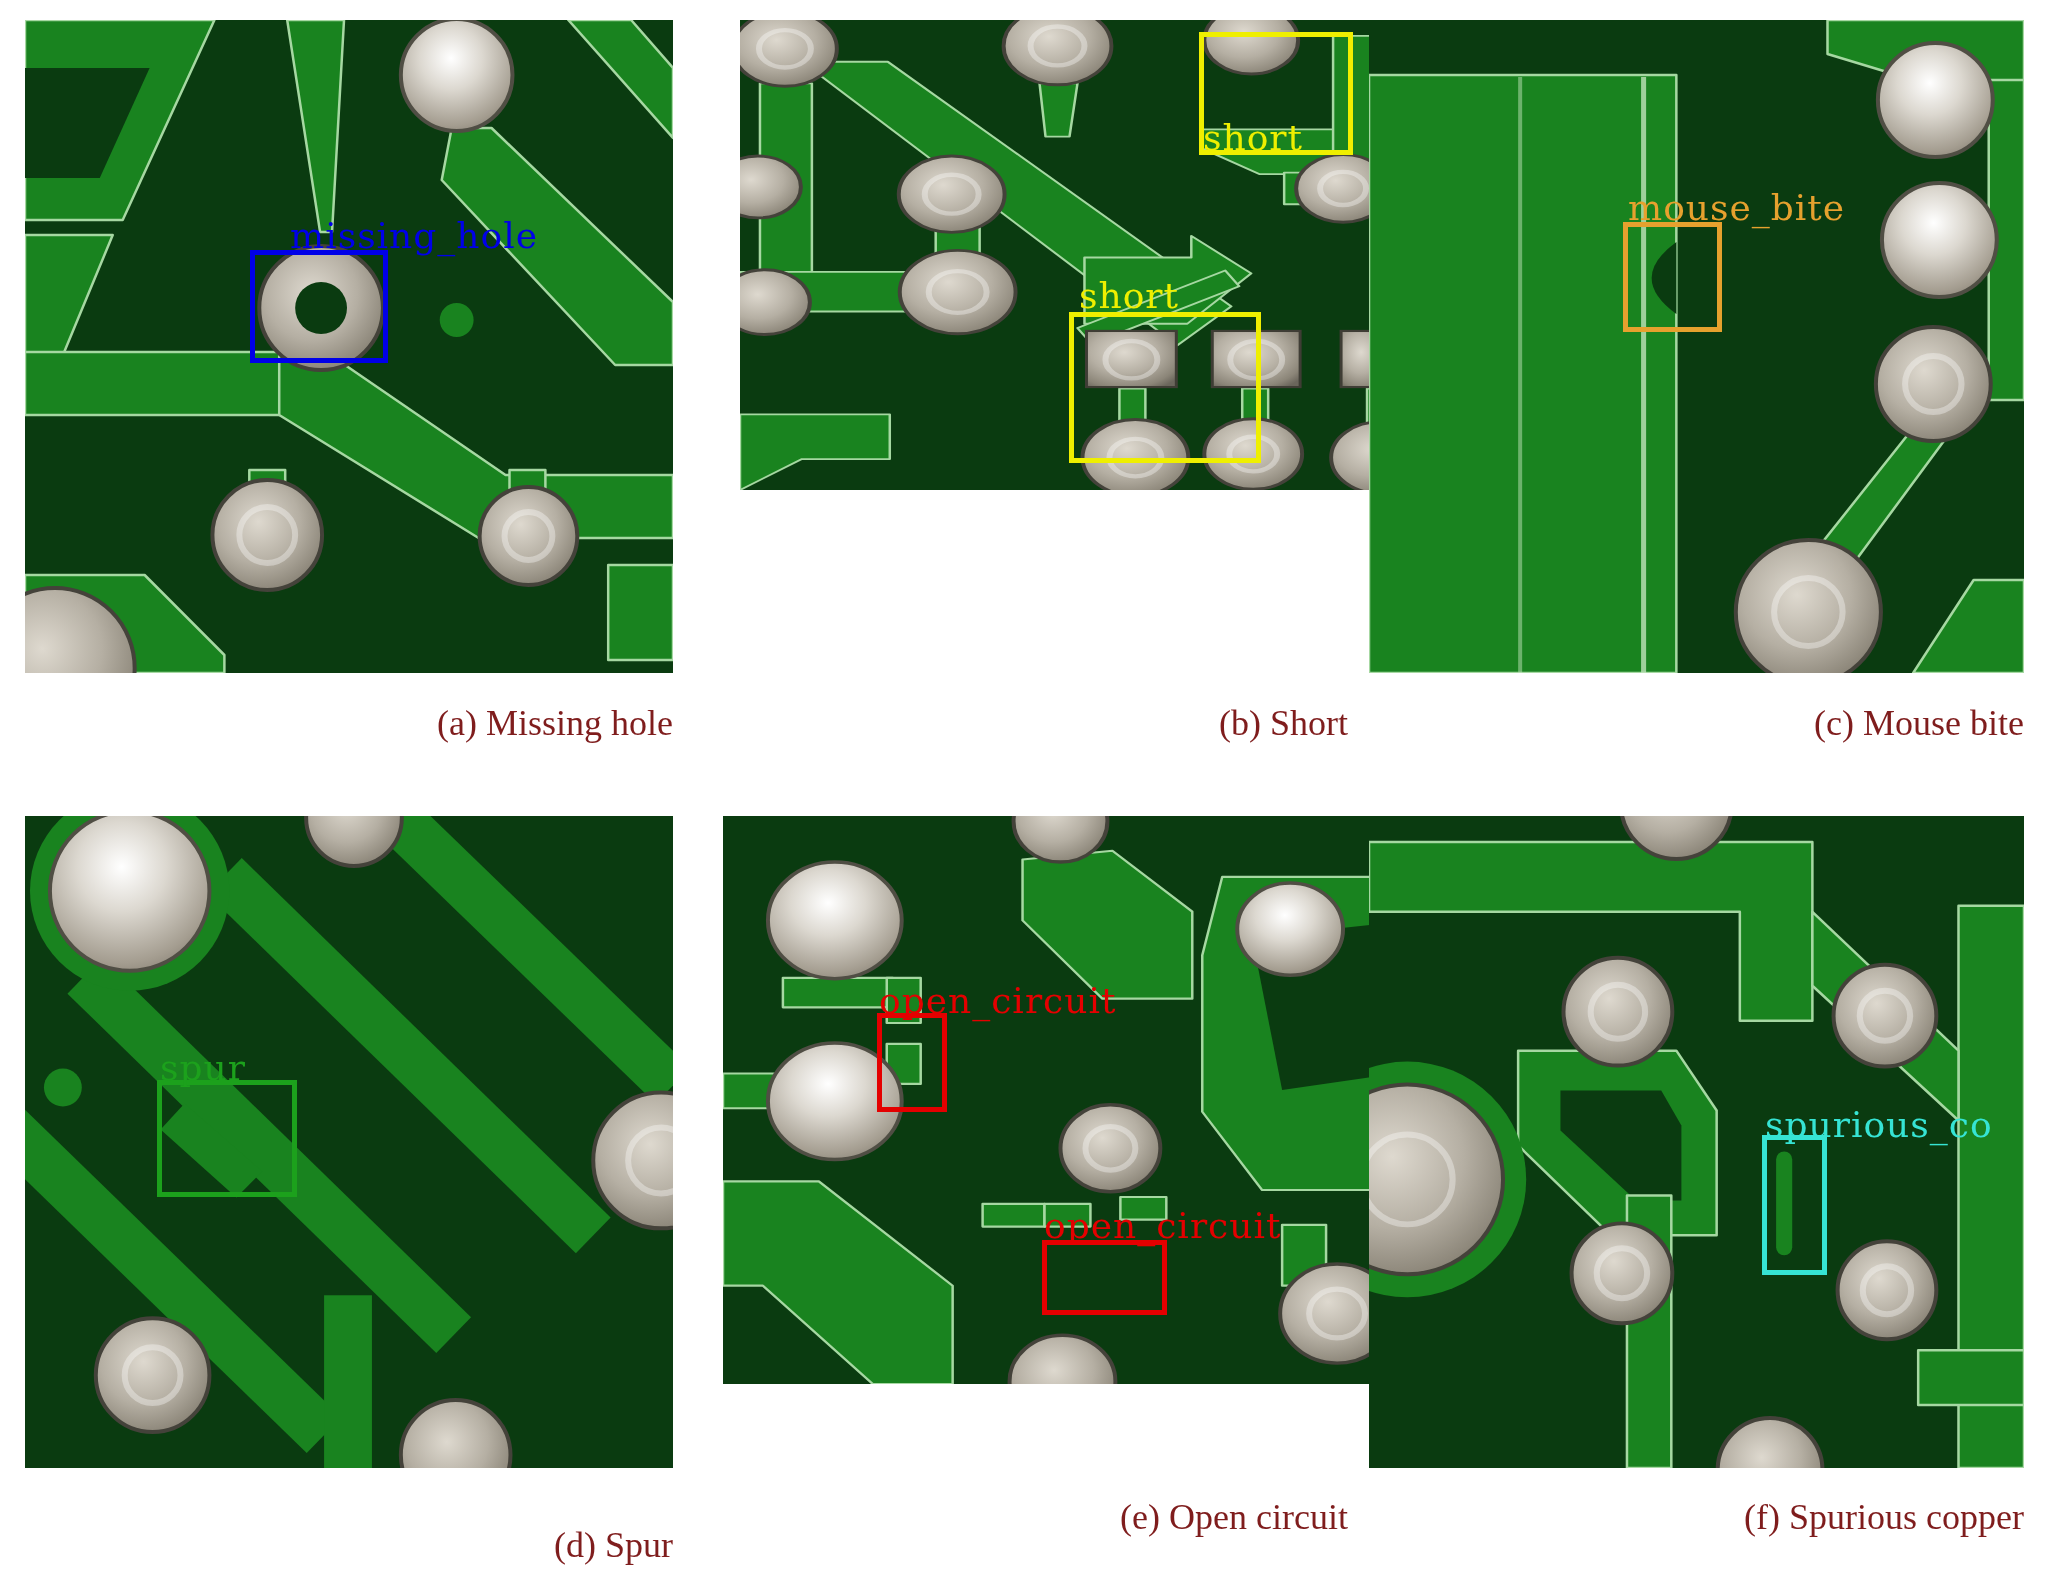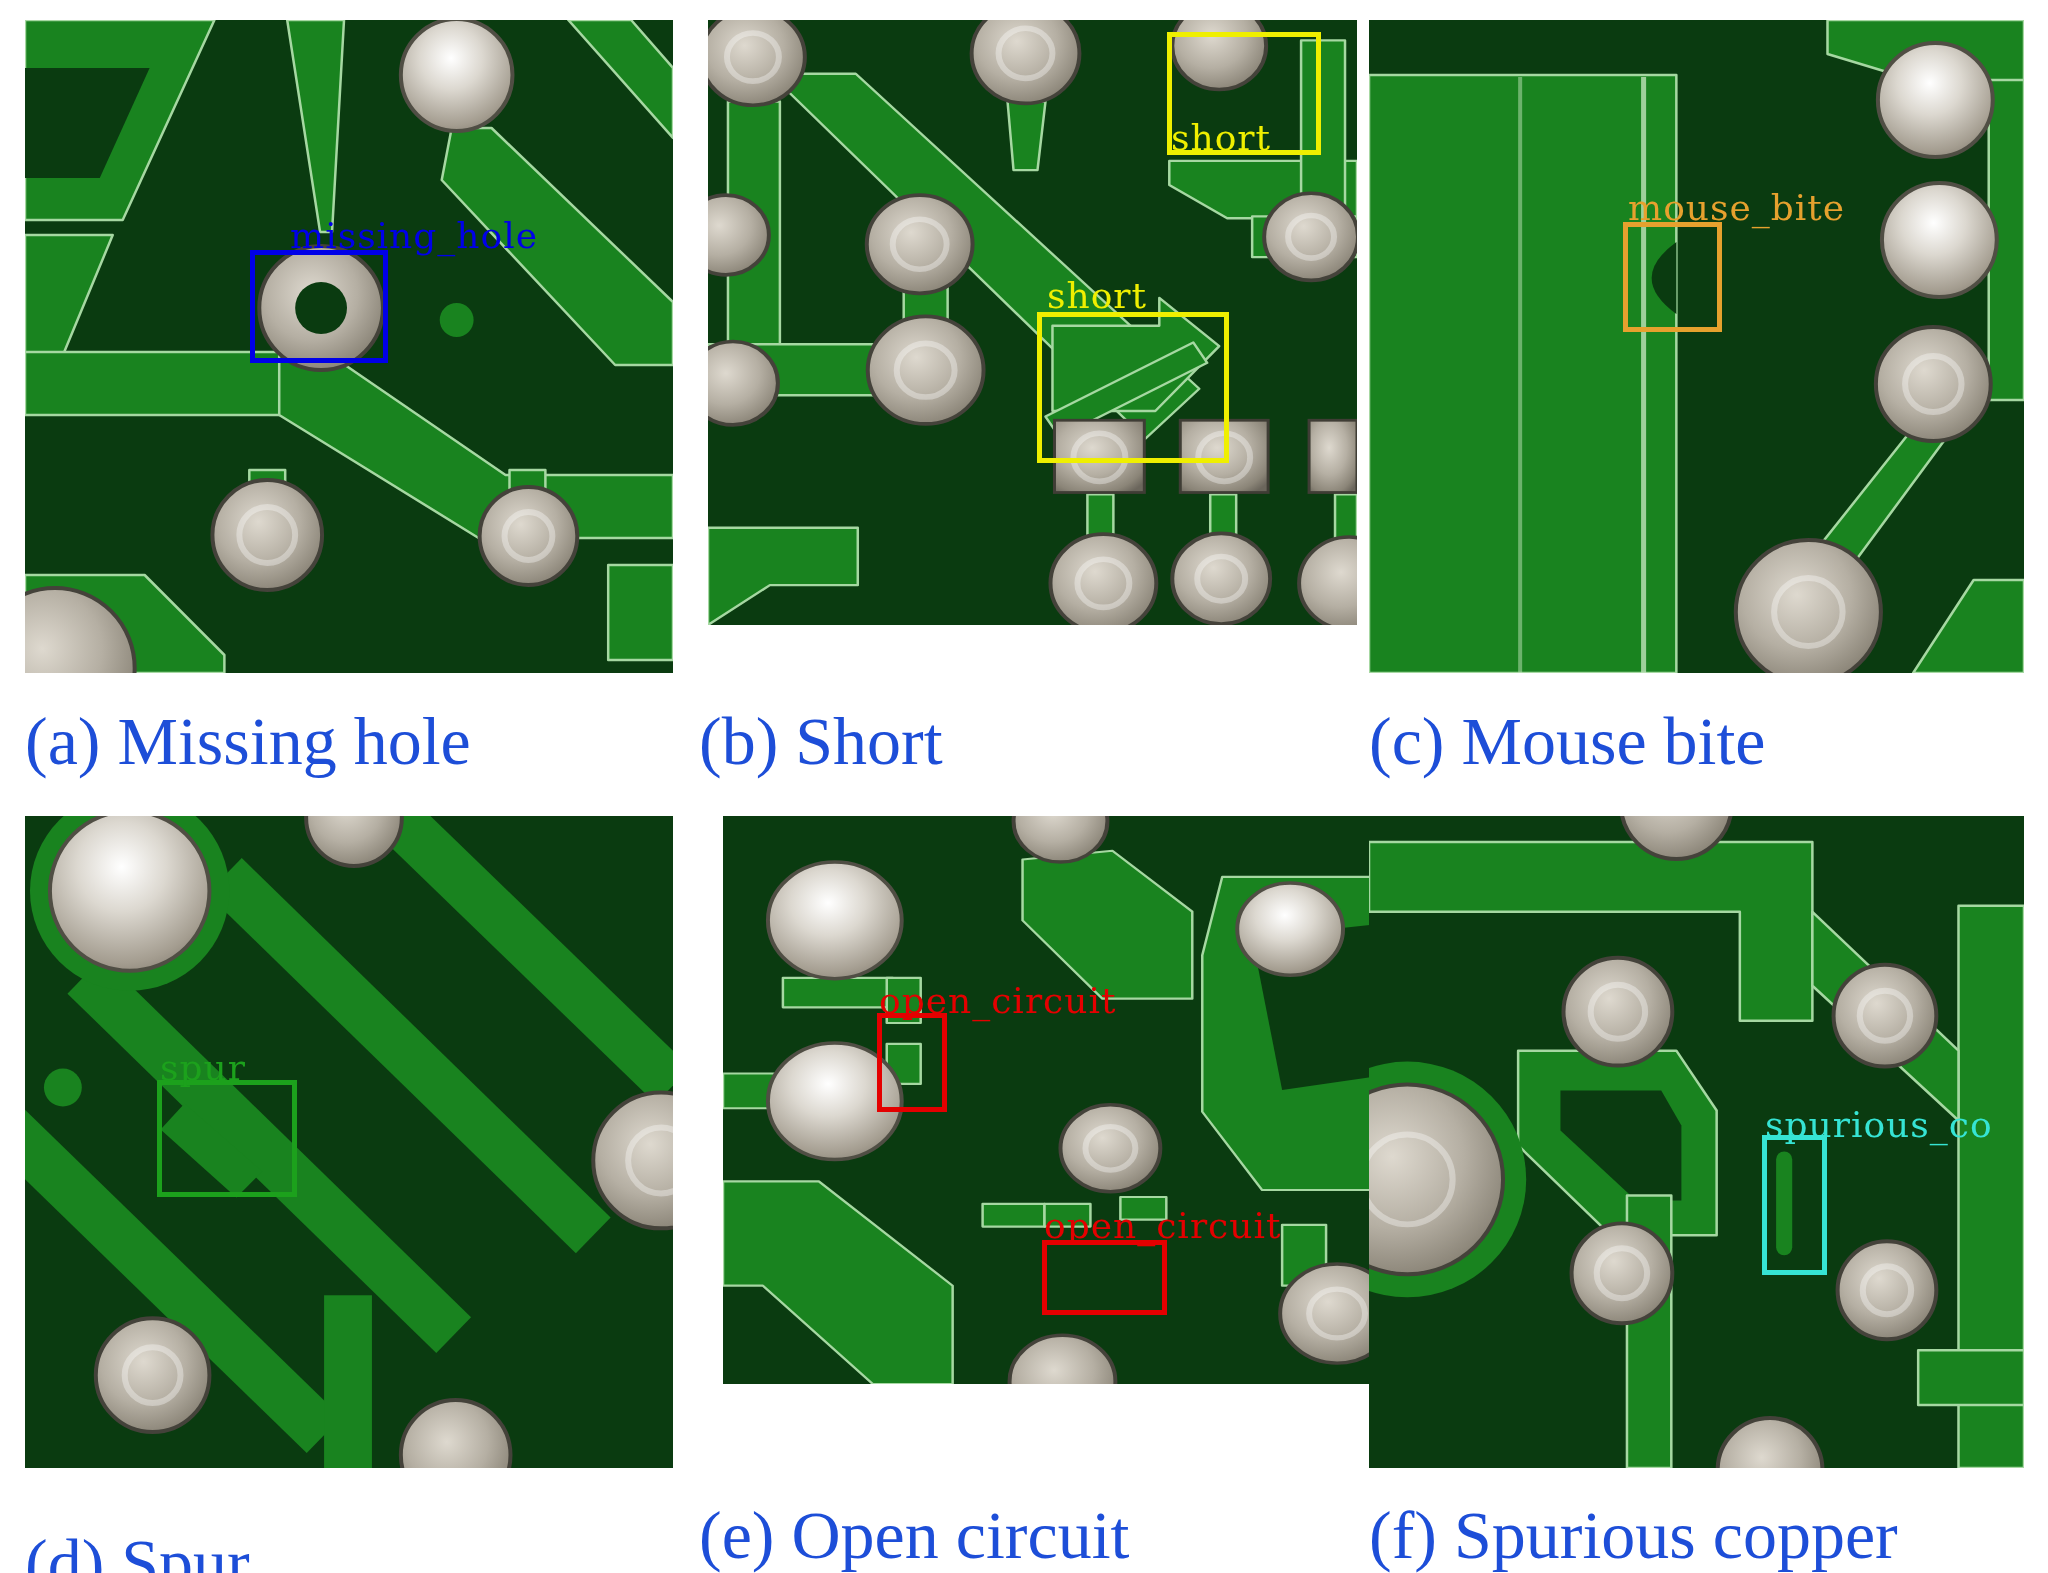--- a/index.html
+++ b/index.html
@@ -1,21 +1,21 @@
 <!DOCTYPE html>
 <html><head>
 <meta charset="utf-8">
 <style>
   html,body { margin:0; padding:0; background:#ffffff; }
   #page { position:relative; width:2048px; height:1573px; background:#ffffff; overflow:hidden;
           font-family:"Liberation Serif", serif; }
 
   .panel { position:absolute; overflow:hidden; background:#0a3b10; }
   #panel-a { left:25px;   top:20px;  width:648px; height:653px; }
-  #panel-b { left:708px;  top:20px;  width:649px; height:605px; }
+  #panel-b { left:740px;  top:20px;  width:649px; height:470px; }
   #panel-c { left:1369px; top:20px;  width:655px; height:653px; }
   #panel-d { left:25px;   top:816px; width:648px; height:652px;text-align:right; }
   #panel-e { left:723px;  top:816px; width:649px; height:568px; }
   #panel-f { left:1369px; top:816px; width:655px; height:652px;text-align:right; }
   .panel svg { position:absolute; left:0; top:0; width:100%; height:100%; display:block; }
 
   
   .bgc  { fill:#0a3b10; }
   .tr   { fill:#19831f; stroke:#a6d8a2; stroke-width:2.5; stroke-linejoin:round; }
   .tr0  { fill:#19831f; }
@@ -24,21 +24,21 @@
   .padb { fill:url(#padB); stroke:#504e44; stroke-width:4; }
   .padin{ fill:none; stroke:#ffffff; stroke-opacity:0.35; stroke-width:6; }
   .smd  { fill:url(#padG); stroke:#3f3d35; stroke-width:3; }
 
   
   .anns { position:absolute; left:0; top:0; width:100%; height:100%; }
   .bbox { position:absolute; border:5px solid; box-sizing:border-box; }
   .bbox-label { position:absolute; font-family:"DejaVu Serif","Liberation Serif",serif;
                 font-size:36px; line-height:1; white-space:nowrap; letter-spacing:1px; }
 
-  .caption { position:absolute; text-align:left; font-size:68px; color:#1d4ed8;
+  .caption { position:absolute; text-align:right; font-size:36px; color:#7f1d1d;
              font-family:"Liberation Serif", serif; }
   #cap-a { left:25px;   top:702px;  width:648px; }
   #cap-b { left:699px;  top:702px;  width:649px; }
   #cap-c { left:1369px; top:702px;  width:655px; }
   #cap-d { left:25px;   top:1496px; width:648px;margin-top:28px; }
   #cap-e { left:699px;  top:1496px; width:649px; }
   #cap-f { left:1369px; top:1496px; width:655px; }
 </style>
 </head>
 <body>

